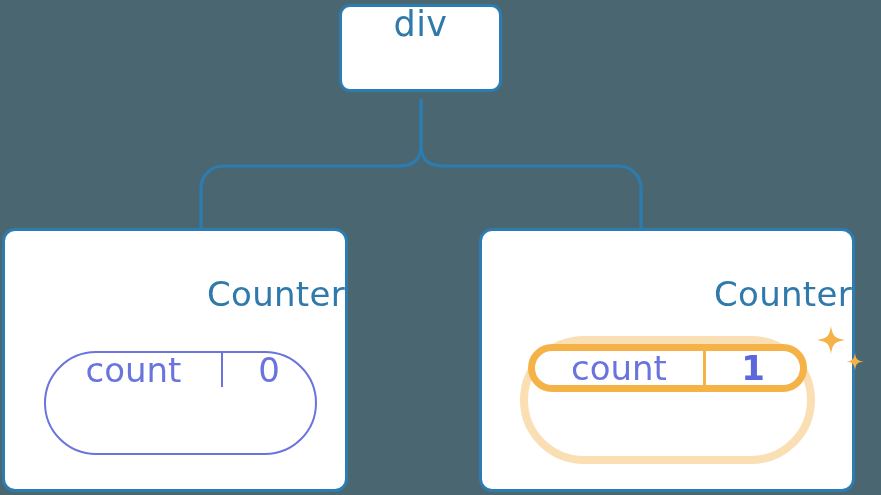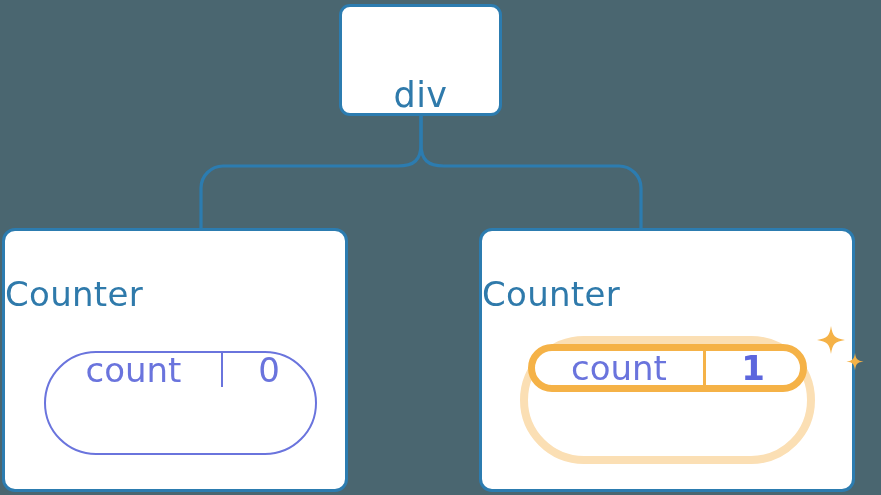--- a/index.html
+++ b/index.html
@@ -29,27 +29,27 @@
     height: 495px;
     pointer-events: none;
   }
 
   
   .root-node {
     position: absolute;
     left: 339px;
     top: 4px;
     width: 163px;
-    height: 112px;
+    height: 88px;
     box-sizing: border-box;
     background: #ffffff;
     border: 3px solid #2c7cb0;
     border-radius: 11px;
     display: flex;
-    align-items: flex-end;
+    align-items: flex-start;
     justify-content: center;
   }
   .root-label {
     color: #2f7aab;
     font-size: 35px;
     font-weight: 400;
     letter-spacing: 0.5px;
     line-height: 1;
   }
 
@@ -62,23 +62,23 @@
     background: #ffffff;
     border: 3px solid #2c7cb0;
     border-radius: 13px;
   }
   .card.left  { left: 2px;   width: 346px; }
   .card.right { left: 479px; width: 376px; }
 
   .card-title {
     position: absolute;
     left: 0;
-    right: 12px;
+    right: 0;
     top: 46px;
-    text-align: left;
+    text-align: right;
     color: #2f7aab;
     font-size: 34px;
     font-weight: 400;
     letter-spacing: 0.3px;
     line-height: 1;
   }
 
   
   .pill {
     position: absolute;

